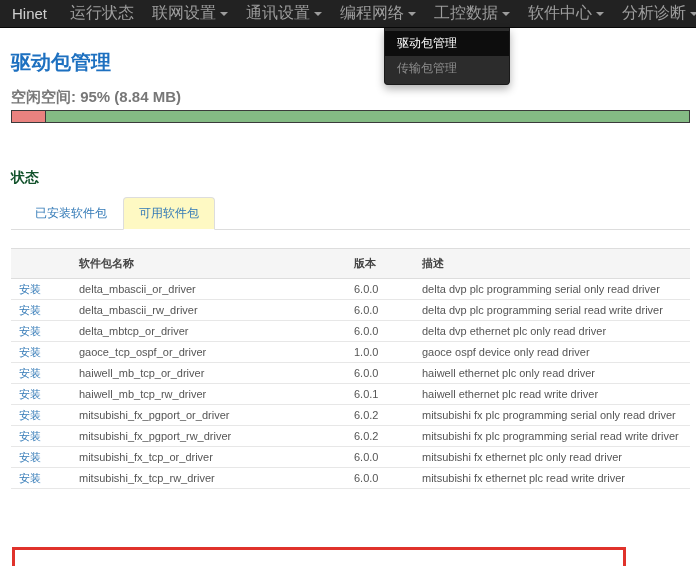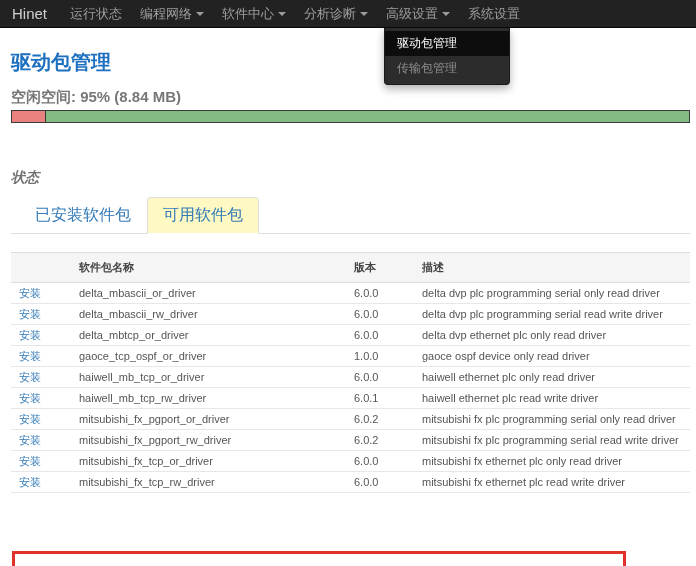--- a/index.html
+++ b/index.html
@@ -6,21 +6,21 @@
   html,body { width:696px; height:566px; background:#fff; overflow:hidden;
     font-family:"Liberation Sans", sans-serif; }
   body { position:relative; }
 
   
   .navbar { position:relative; height:28px; background:var(--navbar-bg,#222);
     display:flex; align-items:center; border-bottom:1px solid #080808; z-index:5; }
   .brand { color:#cfcfcf; font-size:15px; padding:0 14px 0 12px; cursor:pointer; }
   .nav-items { display:flex; align-items:center; height:100%; }
   .nav-item { display:flex; align-items:center; height:100%; padding:0 9px;
-    color:#9d9d9d; font-size:13px; text-decoration:none; cursor:pointer; white-space:nowrap; }
+    color:#9d9d9d; font-size:16px; text-decoration:none; cursor:pointer; white-space:nowrap; }
   .caret { display:inline-block; width:0; height:0; margin-left:4px;
     border-left:4px solid transparent; border-right:4px solid transparent;
     border-top:4px solid #9d9d9d; }
 
   
   .dropdown { position:absolute; left:384px; top:28px; width:126px; z-index:10;
     background:#2c2c2c; border:1px solid #1a1a1a; border-top:none;
     border-radius:0 0 4px 4px; padding:3px 0; box-shadow:0 4px 8px rgba(0,0,0,.3); }
   .dd-item { display:block; padding:4px 12px; font-size:12px; color:#8e8e8e;
     text-decoration:none; cursor:pointer; white-space:nowrap; }
@@ -29,24 +29,24 @@
   
   .content { padding:0 6px 0 11px; }
   .page-title { margin-top:21px; font-size:20px; font-weight:bold;
     color:var(--accent,#1d70c0); }
   .storage-label { margin-top:12px; font-size:15px; font-weight:bold; color:#777; }
   .bar { margin-top:3px; height:13px; border:1px solid #3a3a3a; display:flex;
     width:100%; background:#fff; }
   .bar-used { height:100%; border-right:1px solid #3a3a3a; }
   .bar-free { height:100%; }
 
-  .status-heading { margin-top:46px; font-size:14px; font-weight:bold; color:#737373;font-style:italic; }
+  .status-heading { margin-top:46px; font-size:14px; font-weight:bold; color:#14532d; }
 
   .tabs { margin-top:10px; display:flex; border-bottom:1px solid #ddd; padding-left:8px; }
-  .tab { padding:7px 15px; font-size:16px; color:var(--link,#337ab7);
+  .tab { padding:7px 15px; font-size:12px; color:var(--link,#337ab7);
     cursor:pointer; margin-bottom:-1px; border:1px solid transparent; white-space:nowrap; }
   .tab.active { background:#fef9c3; border:1px solid #ddd; border-bottom-color:#fff;
     border-radius:4px 4px 0 0; }
 
   
   .table-wrap { position:relative; margin-top:18px; }
   table { width:100%; border-collapse:collapse; font-size:11px; }
   thead tr { background:#f5f5f5; border-top:1px solid #ddd; border-bottom:1px solid #ddd; }
   th { text-align:left; font-weight:bold; color:#444; height:30px; padding:0 8px; }
   td { height:21px; padding:0 8px; color:#555; border-bottom:1px solid #e7e7e7; }
@@ -60,27 +60,39 @@
 </head>
 <body>
 
 <div class="navbar">
   <span class="brand">Hinet</span>
   <nav class="nav-items" id="nav-items">
   <a class="nav-item">
         <span class="nav-label">运行状态</span>
       </a>
 
-
+  <a class="nav-item">
+        <span class="nav-label">联网设置</span>
+        <span class="caret"></span>
+      </a>
+
+  <a class="nav-item">
+        <span class="nav-label">通讯设置</span>
+        <span class="caret"></span>
+      </a>
 
   <a class="nav-item">
         <span class="nav-label">编程网络</span>
         <span class="caret"></span>
       </a>
 
+  <a class="nav-item">
+        <span class="nav-label">工控数据</span>
+        <span class="caret"></span>
+      </a>
 
   <a class="nav-item">
         <span class="nav-label">软件中心</span>
         <span class="caret"></span>
       </a>
 
   <a class="nav-item">
         <span class="nav-label">分析诊断</span>
         <span class="caret"></span>
       </a>

